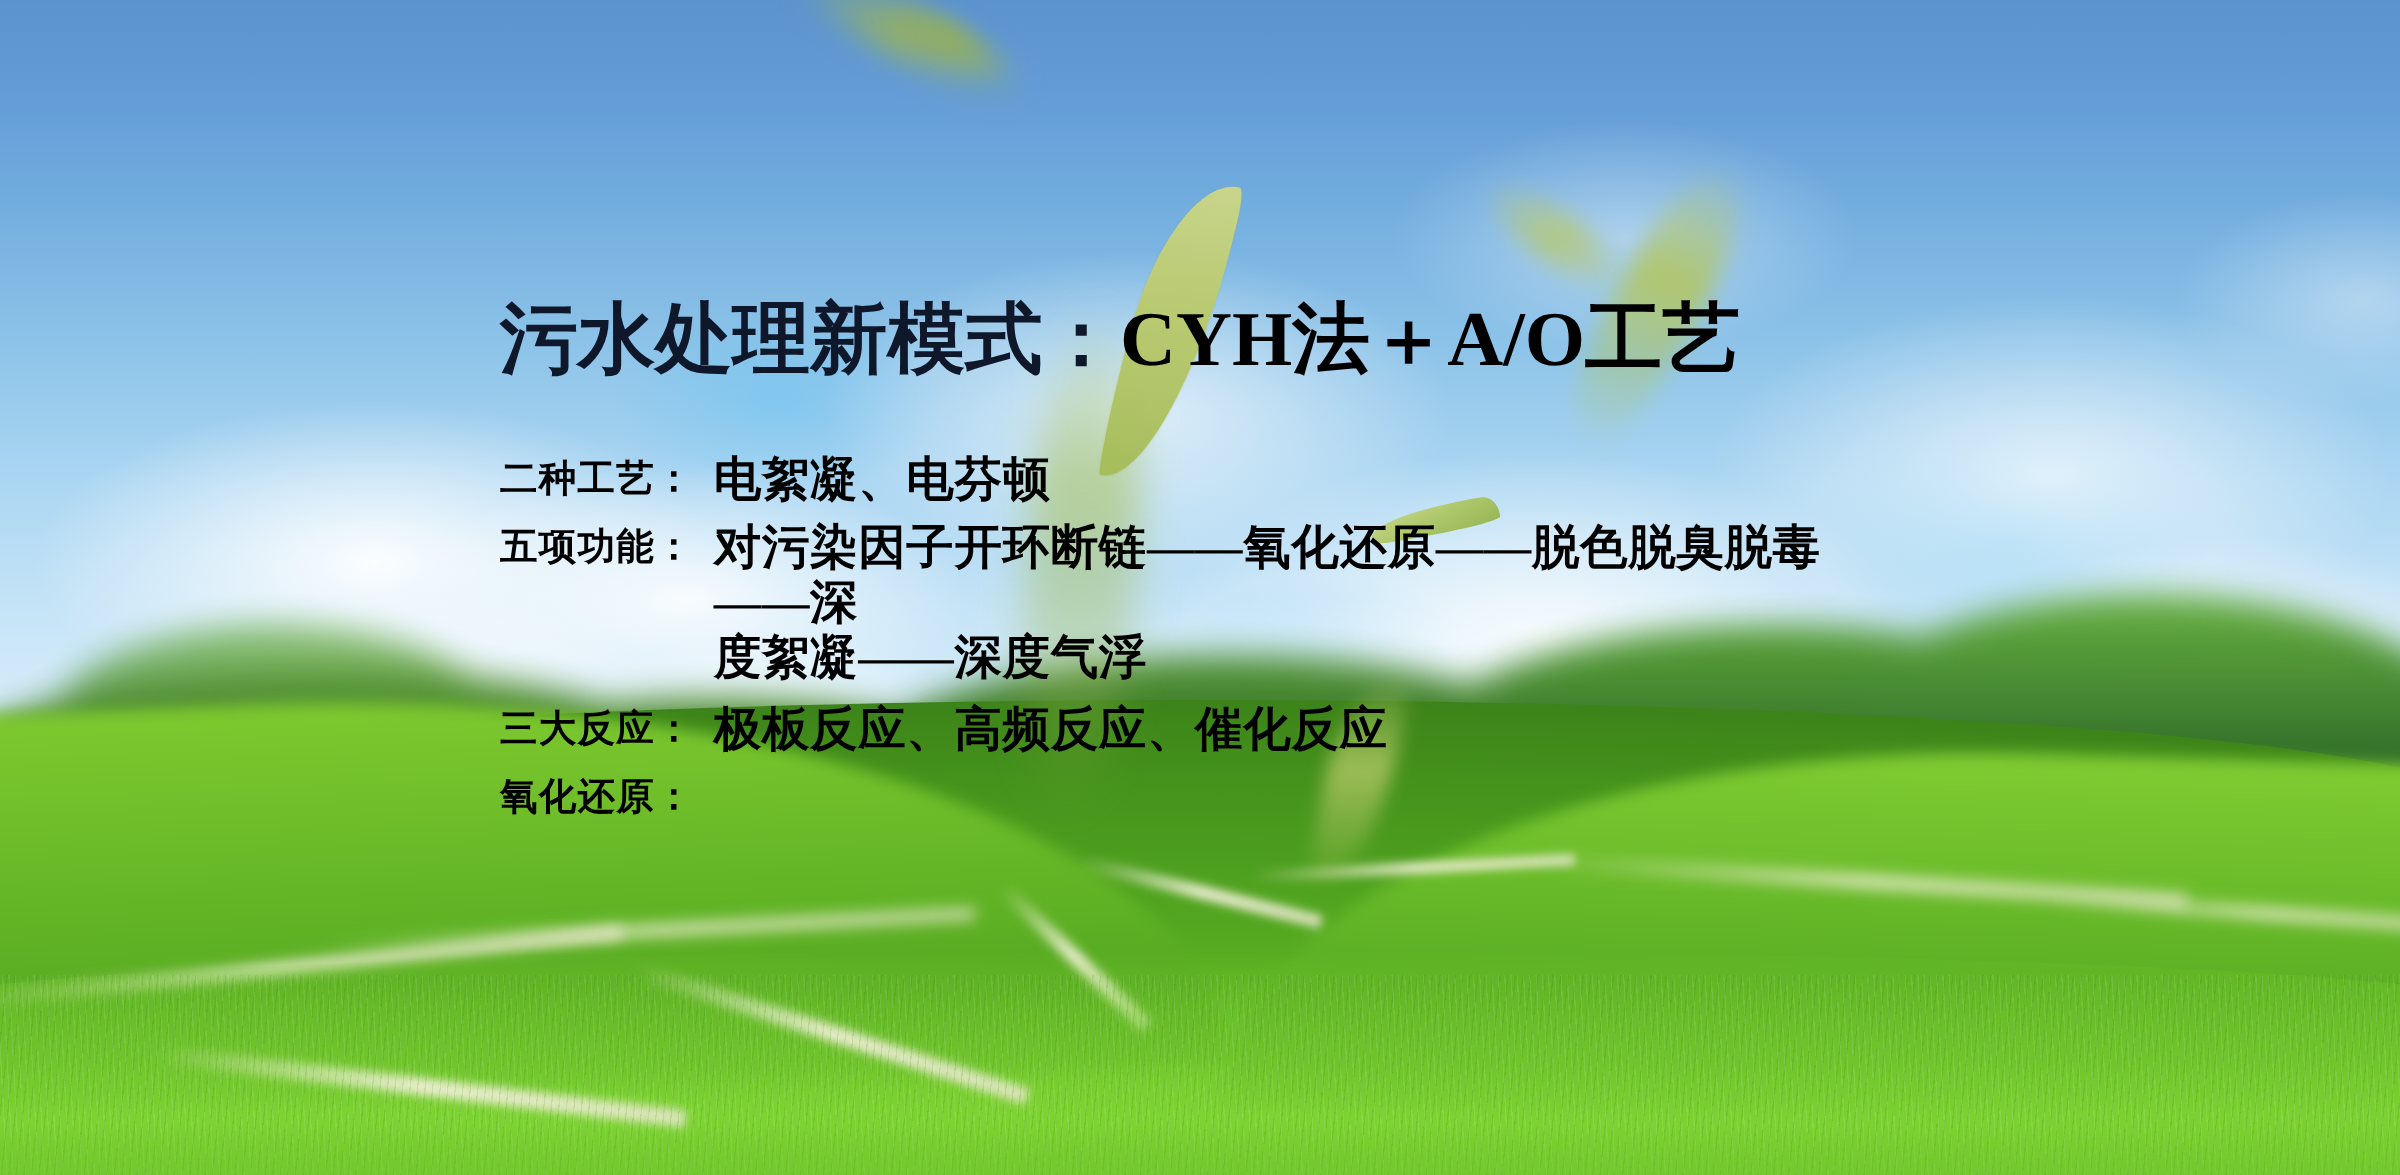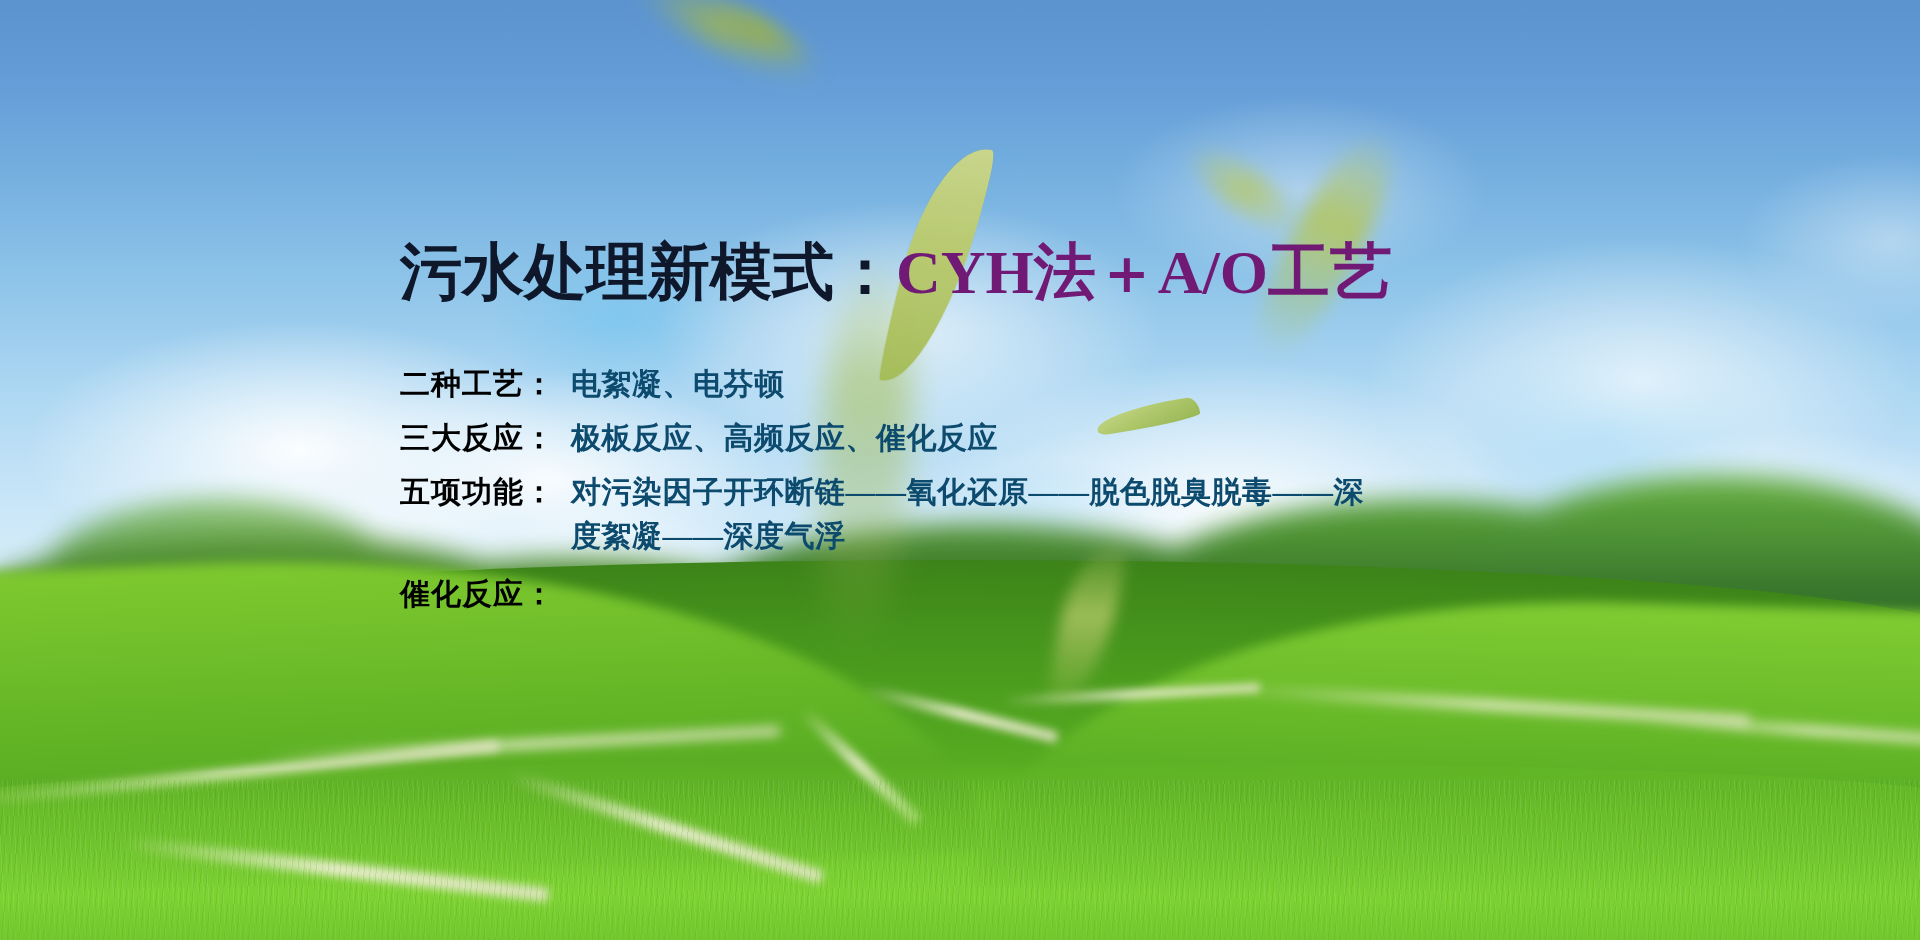--- a/index.html
+++ b/index.html
@@ -221,21 +221,21 @@
   .title {
     position:absolute;
     left:400px; top:238px;
     font-size:62px;
     font-weight:bold;
     line-height:1.1;
     white-space:nowrap;
     letter-spacing:0px;
   }
   .title .t-blue { color:#0f172a; }
-  .title .t-dark { color:#701a75; font-weight:bold; }
+  .title .t-dark { color:#000000; font-weight:bold; }
 
   .body-block {
     position:absolute;
     left:400px; top:362px;
     width:1100px;
   }
   .brow {
     display:flex;
     align-items:flex-start;
     margin-bottom:10px;
@@ -245,23 +245,23 @@
     text-align:right;
     color:#000000;
     font-weight:bold;
     font-size:30px;
     line-height:44px;
     white-space:nowrap;
     letter-spacing:1px;
   }
   .bvalue {
     flex:1 1 auto;
-    color:#0c4a6e;
+    color:#000000;
     font-weight:bold;
-    font-size:30px;
+    font-size:38px;
     line-height:44px;
     padding-left:16px;
     letter-spacing:0.5px;
   }
   .bvalue .l2 { display:block; }
   .row-func { margin-bottom:14px; }
   .row-contrib .blabel { line-height:44px; }
 </style>
 </head>
 <body>
@@ -330,36 +330,36 @@
 
     <div class="body-block">
 
       <div class="brow">
         <div class="blabel">二种工艺：</div>
         <div class="bvalue">
           <span>电絮凝、电芬顿</span>
         </div>
       </div>
 
-      <div class="brow">
-        <div class="blabel">三大反应：</div>
-        <div class="bvalue">
-          <span>极板反应、高频反应、催化反应</span>
-        </div>
-      </div>
-
       <div class="brow row-func">
         <div class="blabel">五项功能：</div>
         <div class="bvalue">
           <span>对污染因子开环断链——氧化还原——脱色脱臭脱毒——深</span>
           <span class="l2">度絮凝——深度气浮</span>
         </div>
       </div>
 
+      <div class="brow">
+        <div class="blabel">三大反应：</div>
+        <div class="bvalue">
+          <span>极板反应、高频反应、催化反应</span>
+        </div>
+      </div>
+
       <div class="brow row-contrib">
-        <div class="blabel">催化反应：</div>
+        <div class="blabel">氧化还原：</div>
         <div class="bvalue">
         </div>
       </div>
 
     </div>
   </div>
 </div>
 
 </body></html>

